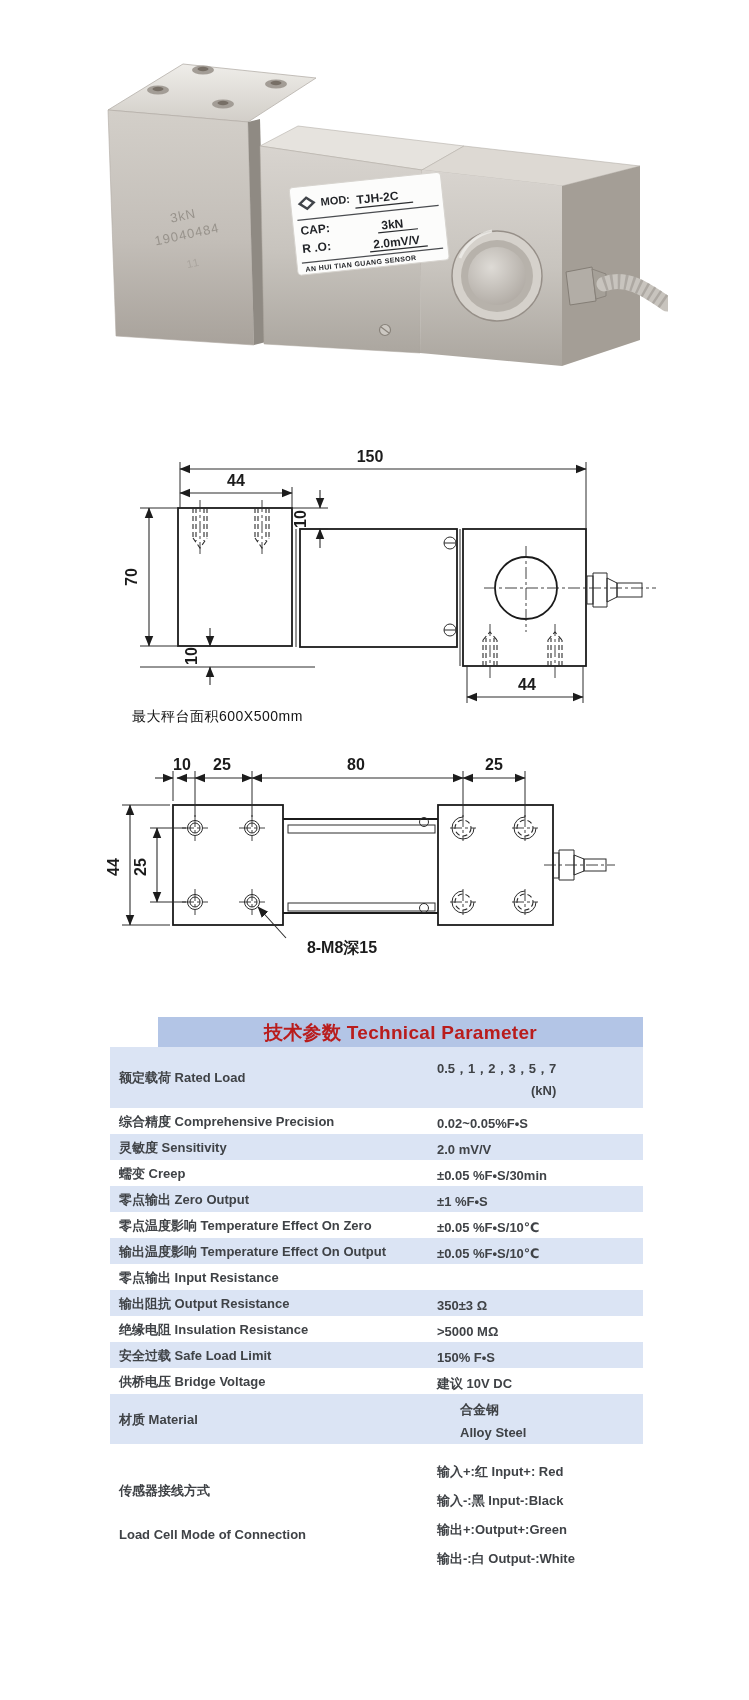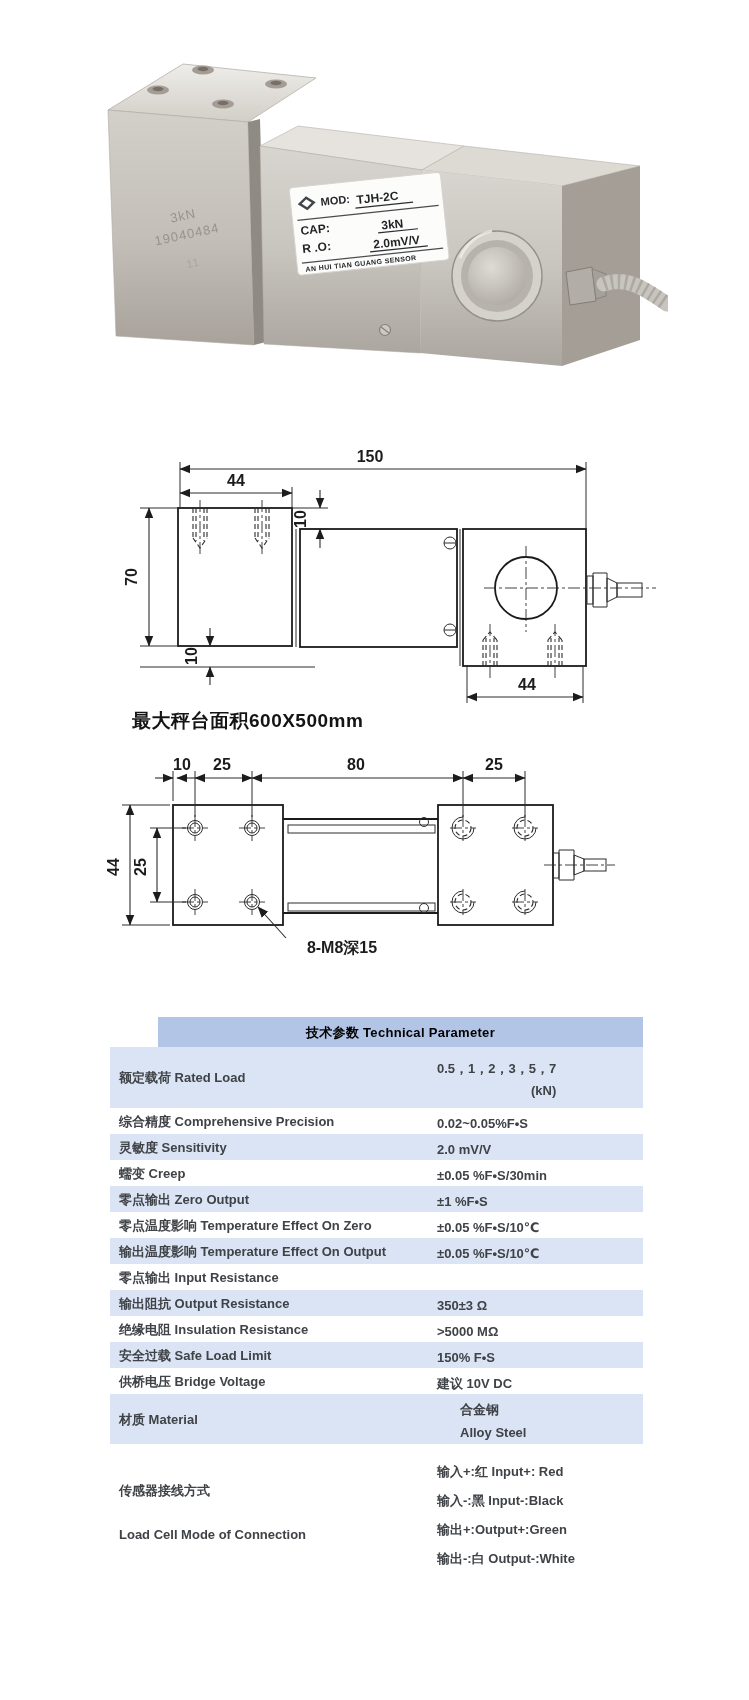--- a/index.html
+++ b/index.html
@@ -14,32 +14,32 @@
     font-family:"Liberation Sans","DejaVu Sans",sans-serif;
     font-size:16px;font-weight:600;fill:#1c1c1c;text-anchor:middle;
   }
   .obj{stroke:#1b1b1b;stroke-width:1.8;fill:none;}
   .thin{stroke:#2c2c2c;stroke-width:1;fill:none;}
   .dimline{stroke:#2c2c2c;stroke-width:1.1;fill:none;}
   .hid{stroke:#2c2c2c;stroke-width:1.1;fill:none;stroke-dasharray:5 3;}
   .cl{stroke:#2c2c2c;stroke-width:0.9;fill:none;stroke-dasharray:12 3 3 3;}
 
   .platform-note{
-    left:132px;top:708px;font-size:19px;font-weight:bold;color:#141414;
+    left:132px;top:708px;font-size:14px;font-weight:normal;color:#141414;
     letter-spacing:0.5px;
   }
 
   
   .param-table{
     left:110px;top:1017px;width:533px;
     color:#3f4246;font-size:13px;font-weight:bold;line-height:17px;
   }
   .t-header{
     background:#b3c5e6;height:30px;display:flex;align-items:center;justify-content:center;
-    font-size:13px;color:#000000;letter-spacing:0.3px;margin-left:48px;
+    font-size:19px;color:#b91c1c;letter-spacing:0.3px;margin-left:48px;
   }
   .t-row{display:flex;min-height:26px;}
   .t-rows .t-row:nth-child(odd){background:#dbe4f4;}
   .cell-label{
     width:322px;box-sizing:border-box;padding:4px 4px 4px 9px;
     display:flex;align-items:center;white-space:pre-line;
   }
   .cell-value{
     flex:1;box-sizing:border-box;padding:4px 4px 0 5px;
     display:flex;align-items:center;white-space:pre-line;

